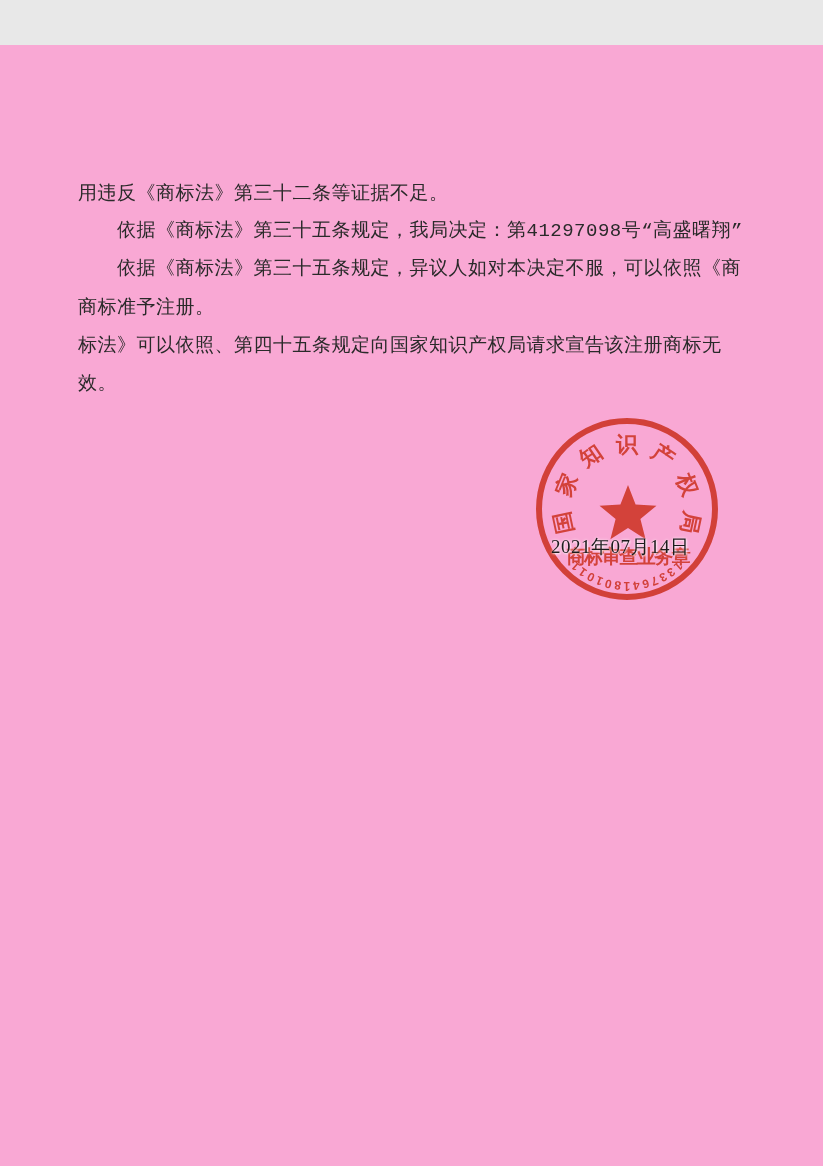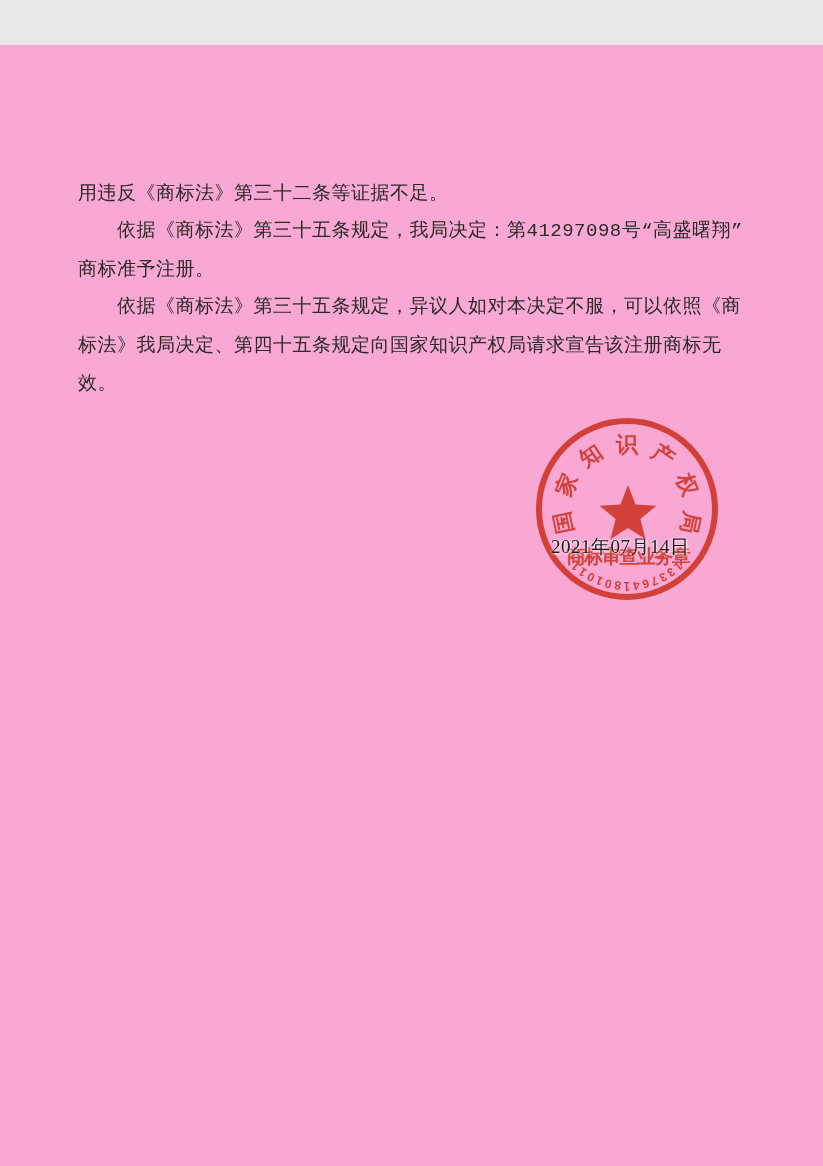--- a/index.html
+++ b/index.html
@@ -77,23 +77,23 @@
   }
 </style>
 </head>
 <body>
 
 <div class="page">
 
   <div class="doc-text">
     <div class="line">用违反《商标法》第三十二条等证据不足。</div>
     <div class="line indent">依据《商标法》第三十五条规定，我局决定：第41297098号“高盛曙翔”</div>
+    <div class="line indent">依据《商标法》第三十五条规定，异议人如对本决定不服，可以依照《商</div>
     <div class="line">商标准予注册。</div>
-    <div class="line indent">依据《商标法》第三十五条规定，异议人如对本决定不服，可以依照《商</div>
-    <div class="line">标法》我局决定、第四十五条规定向国家知识产权局请求宣告该注册商标无</div>
+    <div class="line">标法》可以依照、第四十五条规定向国家知识产权局请求宣告该注册商标无</div>
     <div class="line">效。</div>
   </div>
 
   <div class="seal">
     <svg viewBox="0 0 186 184" xmlns="http://www.w3.org/2000/svg">
       <circle class="ring" cx="93" cy="92" r="88"></circle>
 
       <text class="arc-char" transform="translate(93 92) rotate(-102) translate(0 -65)">国</text>
       <text class="arc-char" transform="translate(93 92) rotate(-68) translate(0 -65)">家</text>
       <text class="arc-char" transform="translate(93 92) rotate(-34) translate(0 -65)">知</text>

